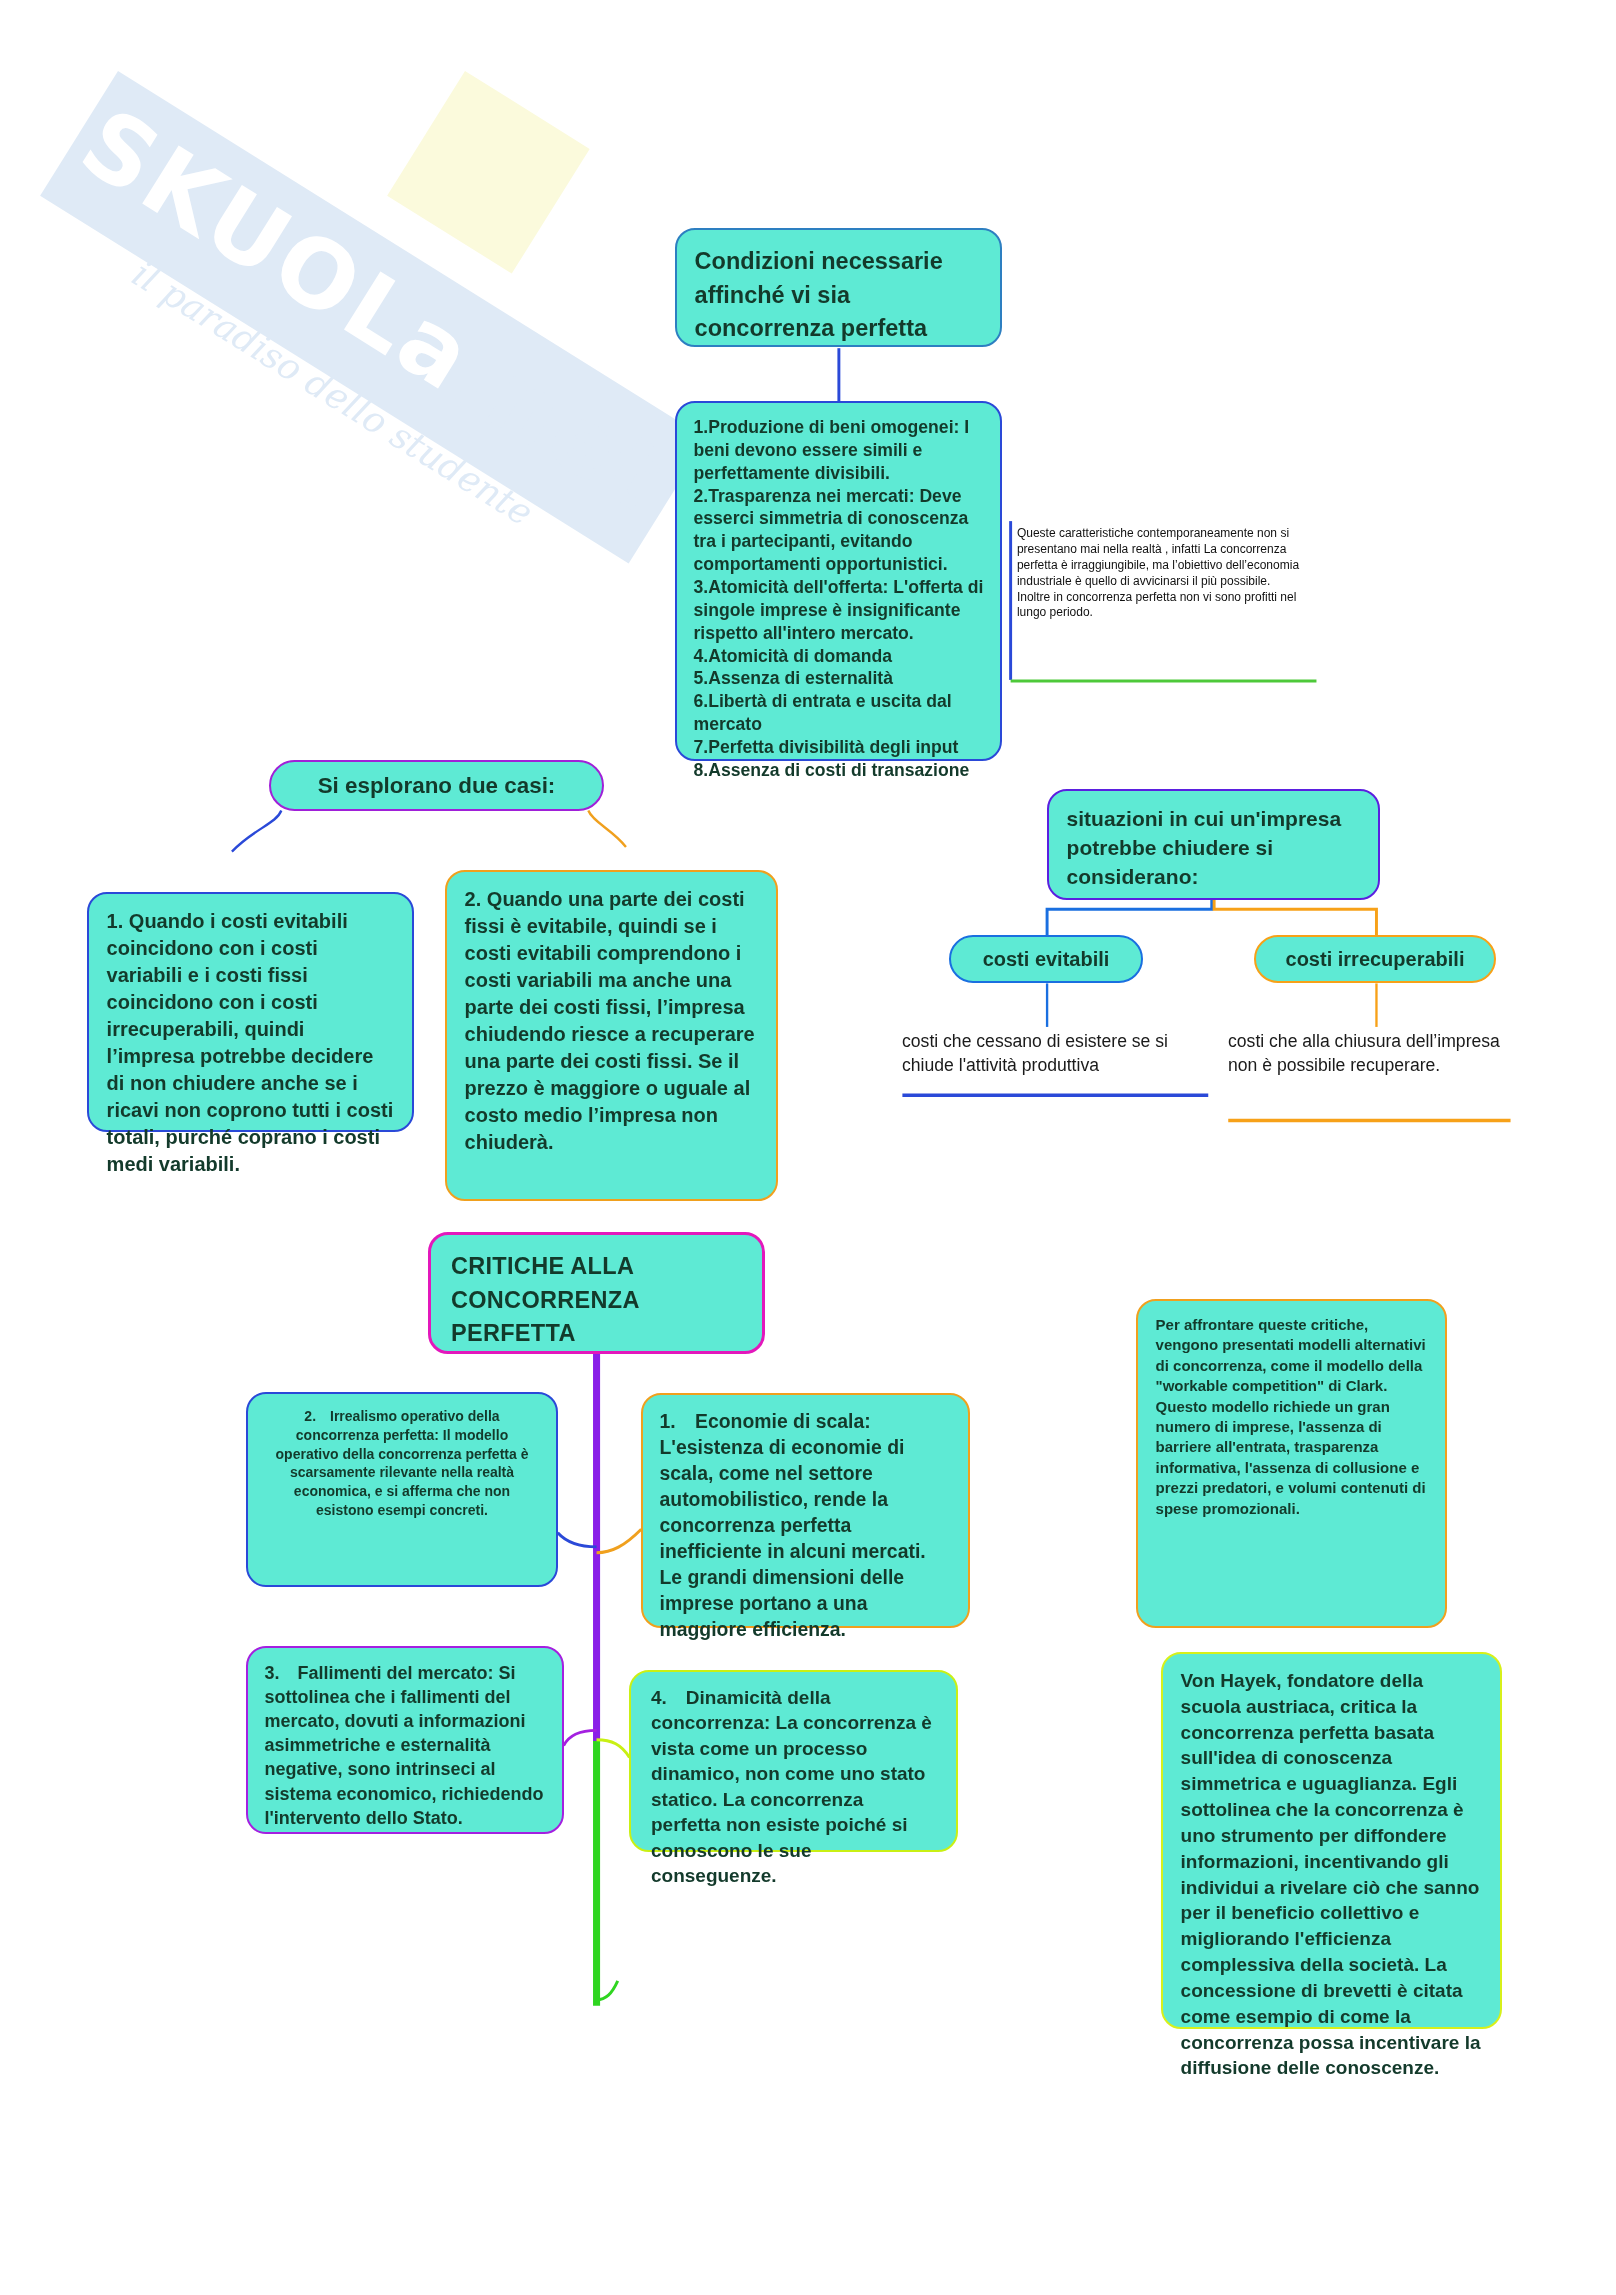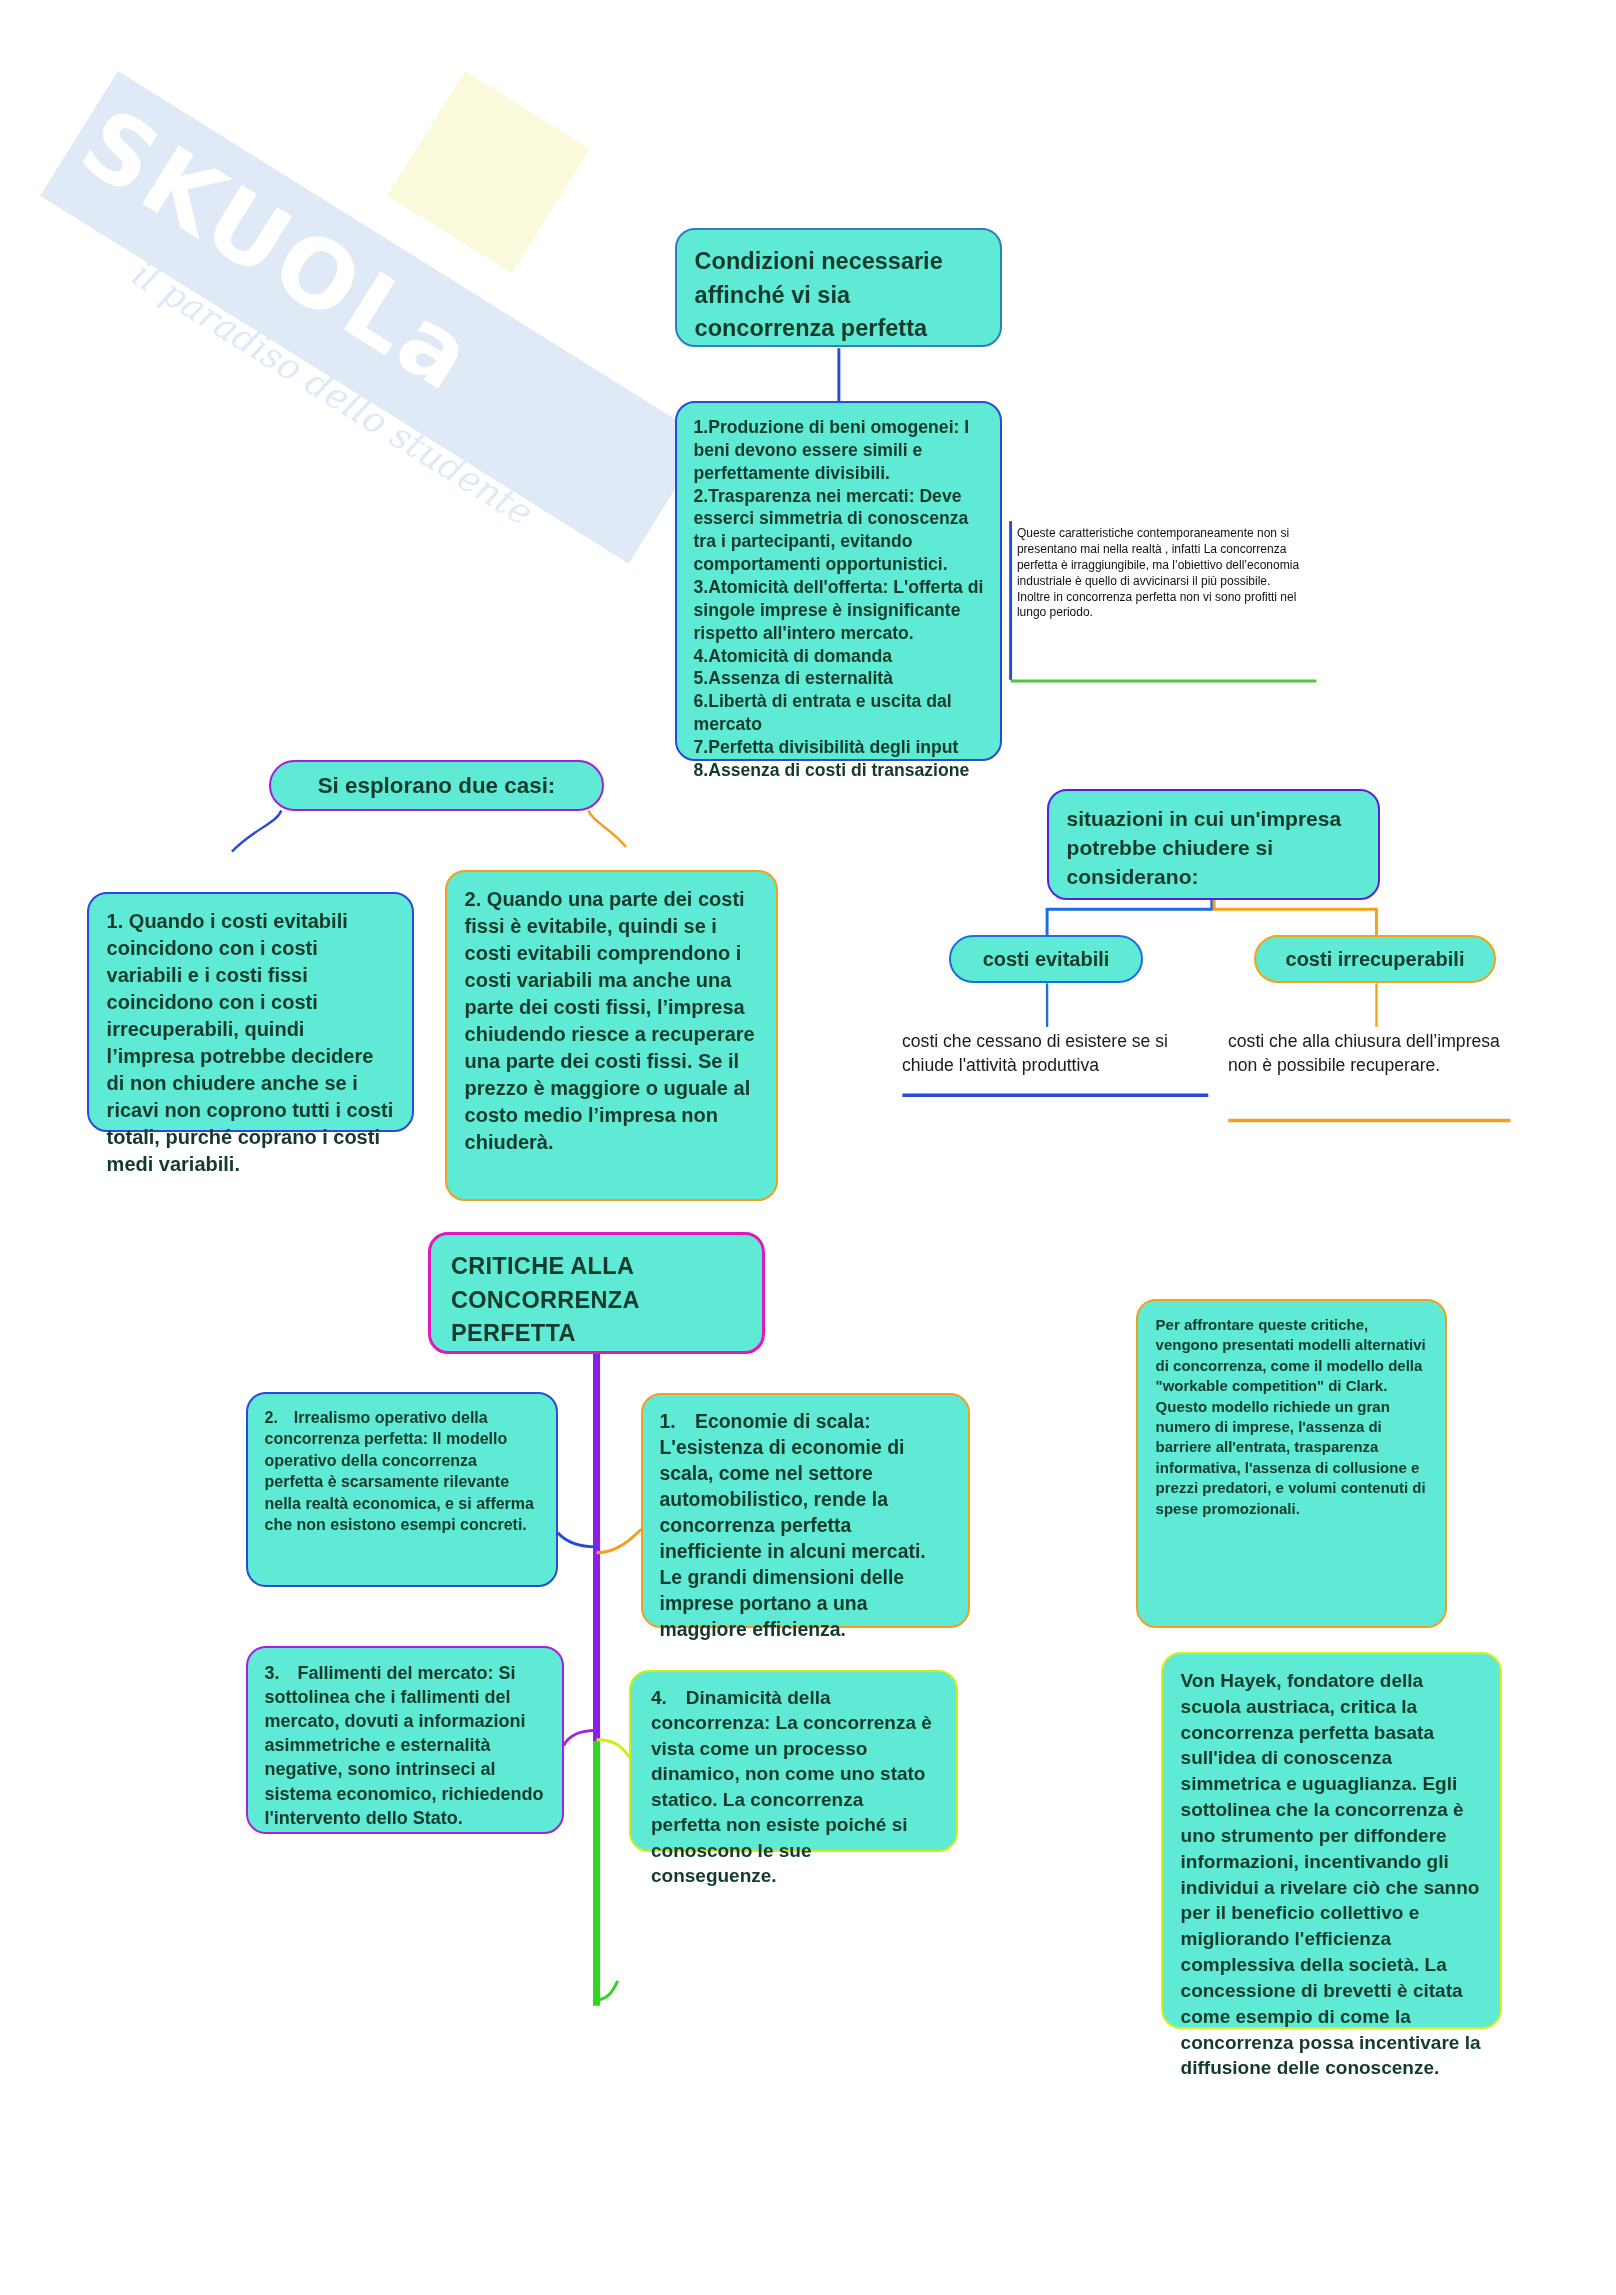--- a/index.html
+++ b/index.html
@@ -119,21 +119,21 @@
   #n-irr-desc { left: 1228px; top: 1030px; width: 282px; height: 88px;
             padding: 0; font-size: 17.6px; line-height: 1.34; }
 
   #n-critiche { left: 428px; top: 1232px; width: 337px; height: 122px;
             border-width: 3.5px; border-color: #e318bc;
             padding: 15.3px 20px; font-size: 23.5px; line-height: 1.42;
             letter-spacing: 0.3px; }
 
   #n-c2 { left: 246px; top: 1392px; width: 312px; height: 195px;
             border-width: 2.9px; border-color: #2a49d8;
-            padding: 13px 16.5px; font-size: 16px; line-height: 1.34; }
+            padding: 13px 16.5px; font-size: 14px; line-height: 1.34; text-align: center; }
 
   #n-c1 { left: 641px; top: 1393px; width: 329px; height: 235px;
             border-width: 2.9px; border-color: #f0a01e;
             padding: 13px 16.5px; font-size: 19.4px; line-height: 1.34; }
 
   #n-c3 { left: 246px; top: 1646px; width: 318px; height: 188px;
             border-width: 2.9px; border-color: #a420e0;
             padding: 13px 16.5px; font-size: 18px; line-height: 1.34; }
 
   #n-c4 { left: 629px; top: 1670px; width: 329px; height: 182px;

